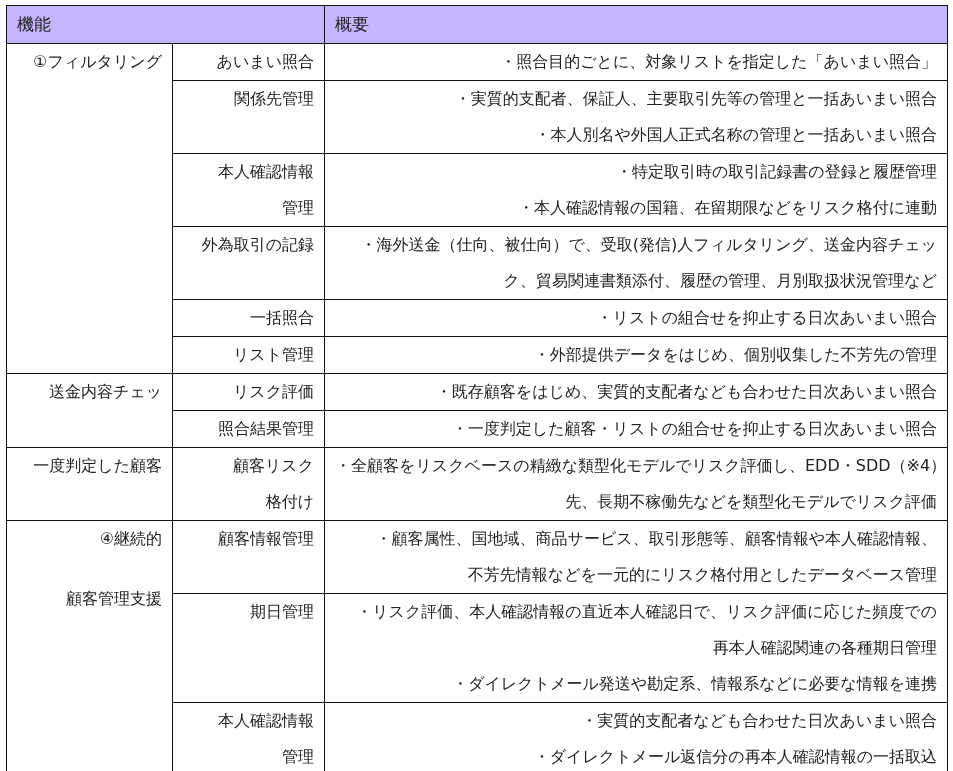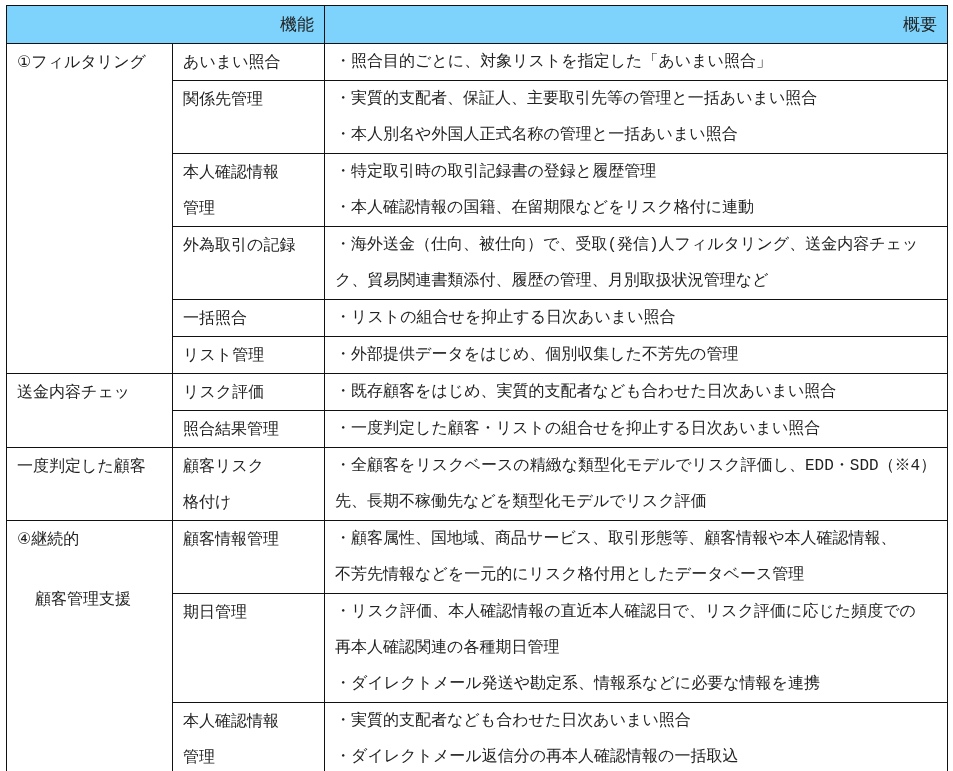--- a/index.html
+++ b/index.html
@@ -14,27 +14,27 @@
   table.feat col.c2 { width: 152px; }
   table.feat col.c3 { width: 623px; }
   table.feat th, table.feat td {
     border: 1.5px solid #111;
     padding: 0 10px;
     vertical-align: top;
     text-align: left;
     font-weight: normal;
   }
   table.feat thead th {
-    background: #7dd3fc; text-align: right; height: 37px; vertical-align: middle;
+    background: #c4b5fd; text-align: left; height: 37px; vertical-align: middle;
     font-size: 17px;
   }
-  .line { height: 36px; line-height: 36px; white-space: nowrap; overflow: hidden; }
+  .line { height: 36px; line-height: 36px; white-space: nowrap; overflow: hidden; text-align: right; }
   td.cat { padding-left: 8px; }
   .cat .indent { padding-left: 18px; margin-top: 24px; }
-  td.desc { padding-left: 6px; font-family: Liberation Mono, monospace; }
+  td.desc { padding-left: 6px; }
 </style>
 </head>
 <body>
 
 <table class="feat">
   <colgroup>
       <col class="c1">
       <col class="c2">
       <col class="c3">
     </colgroup>

